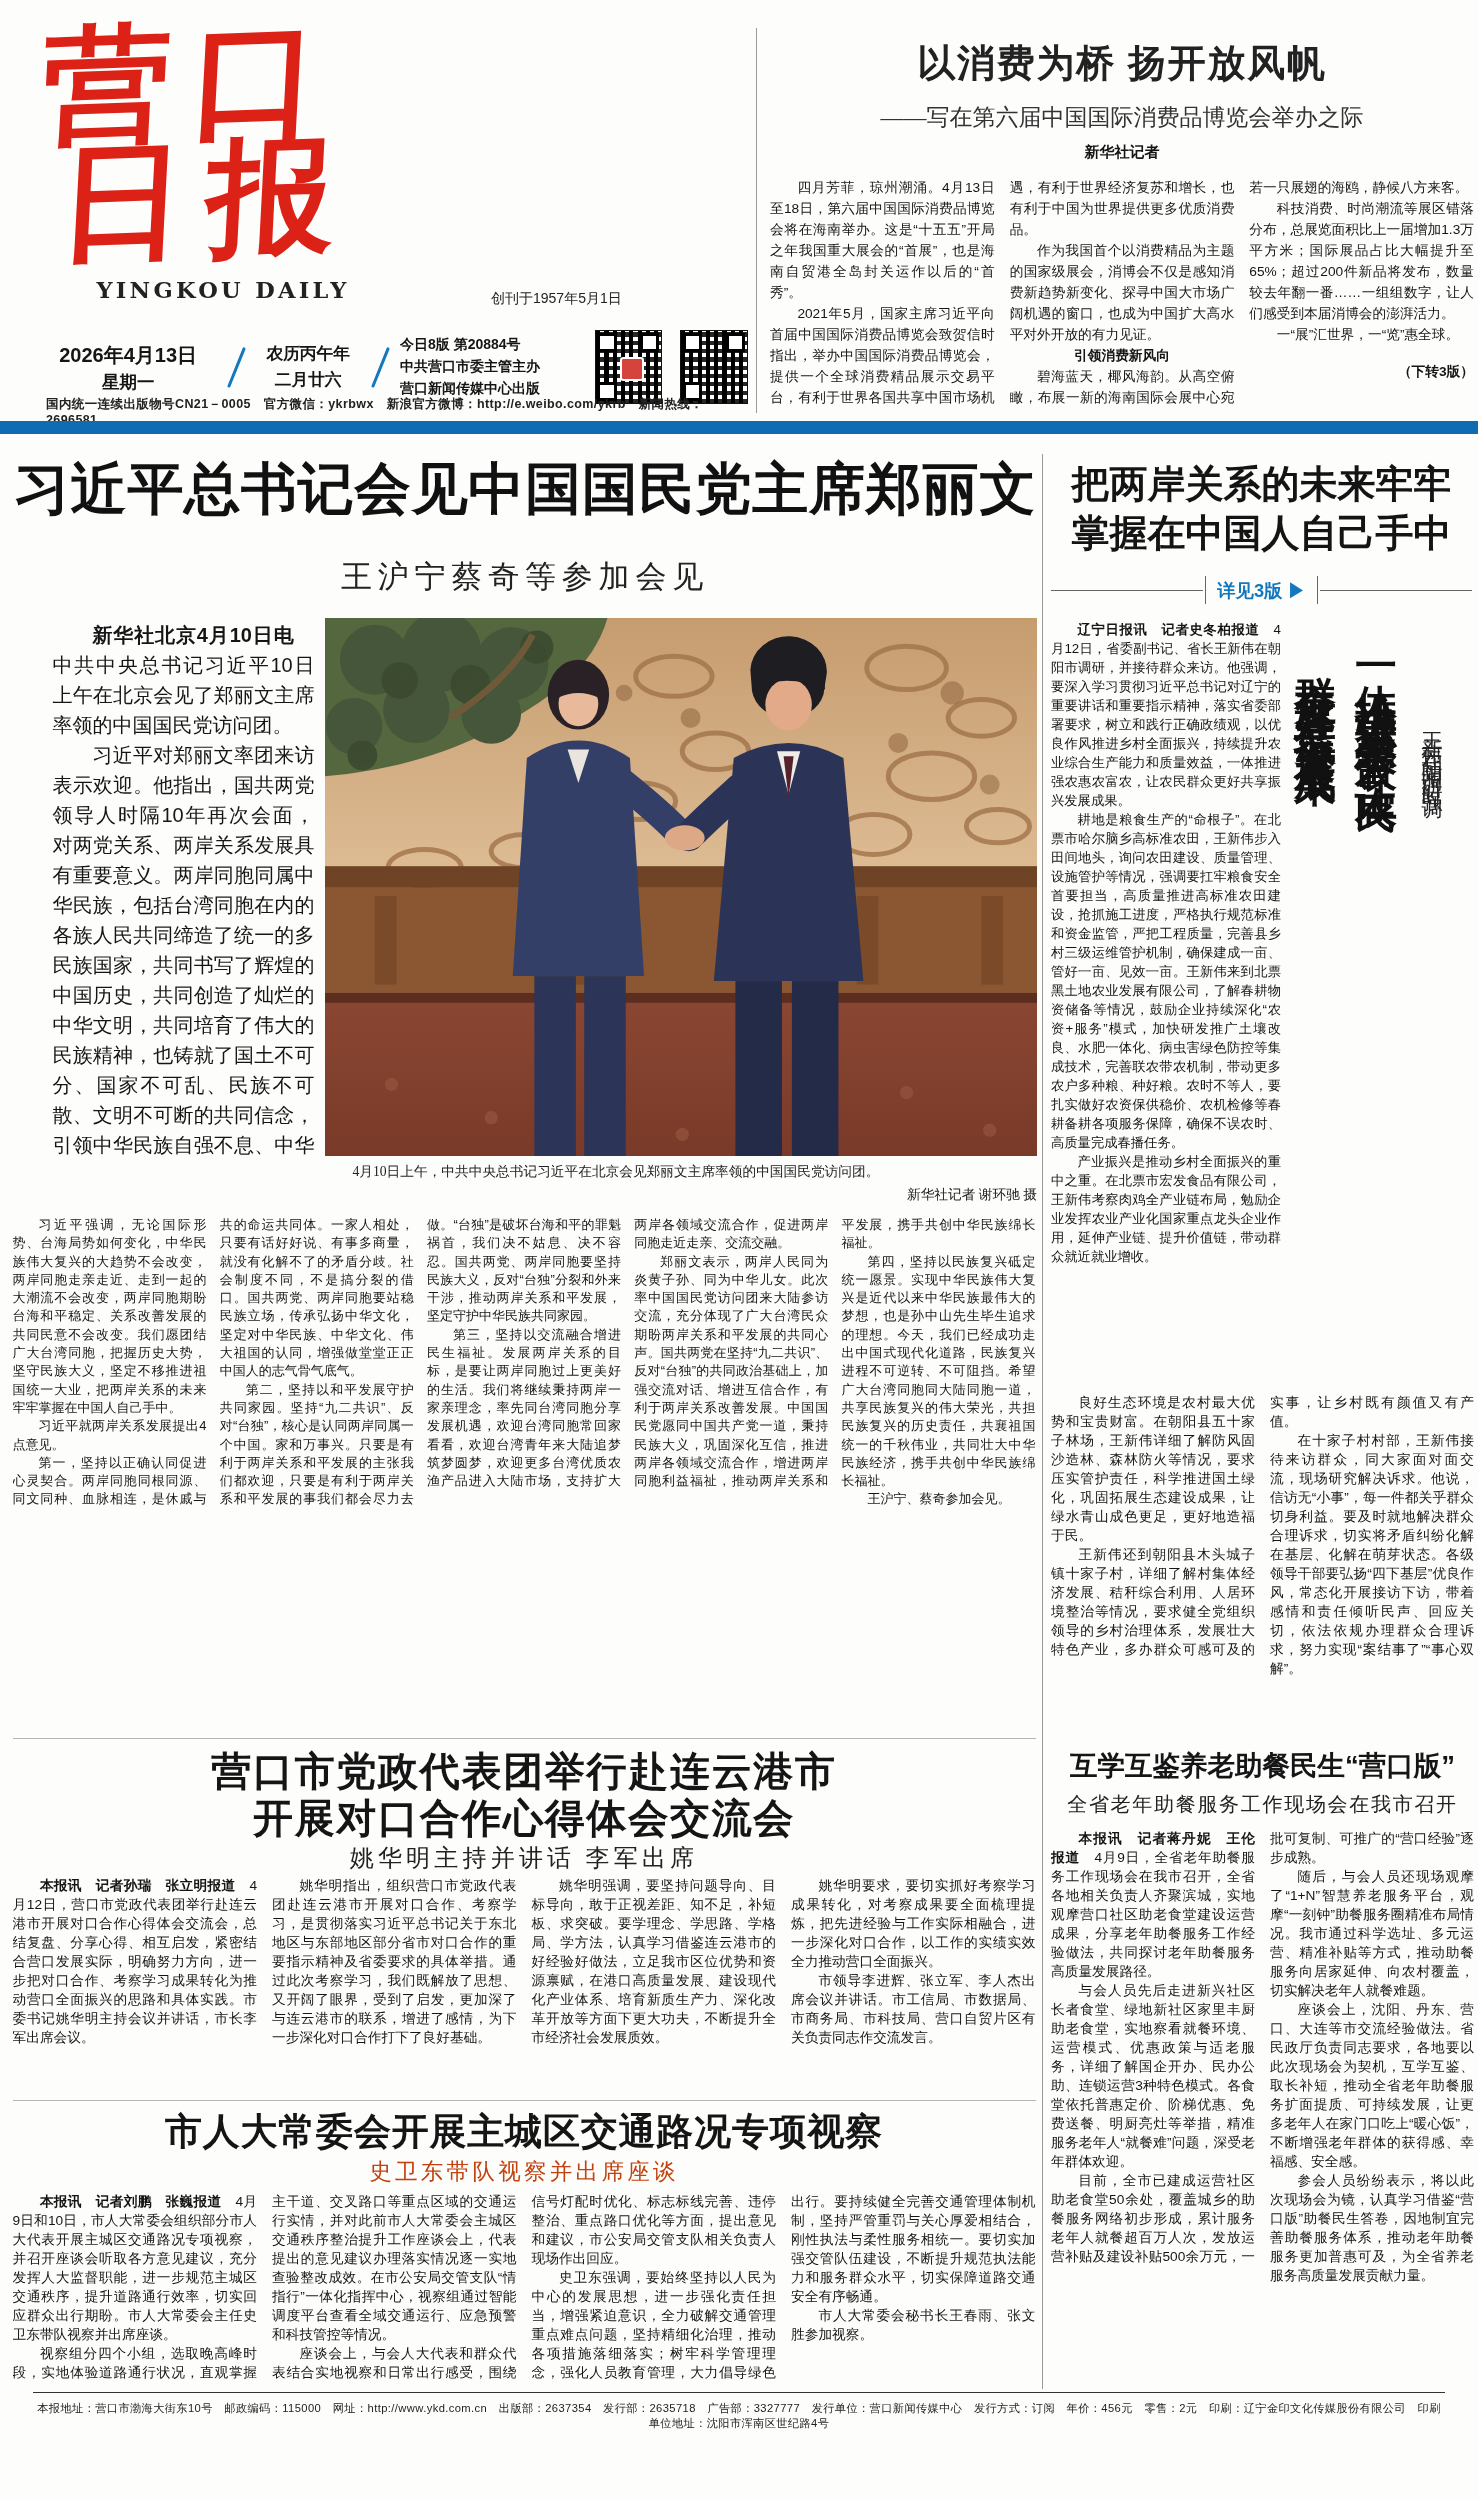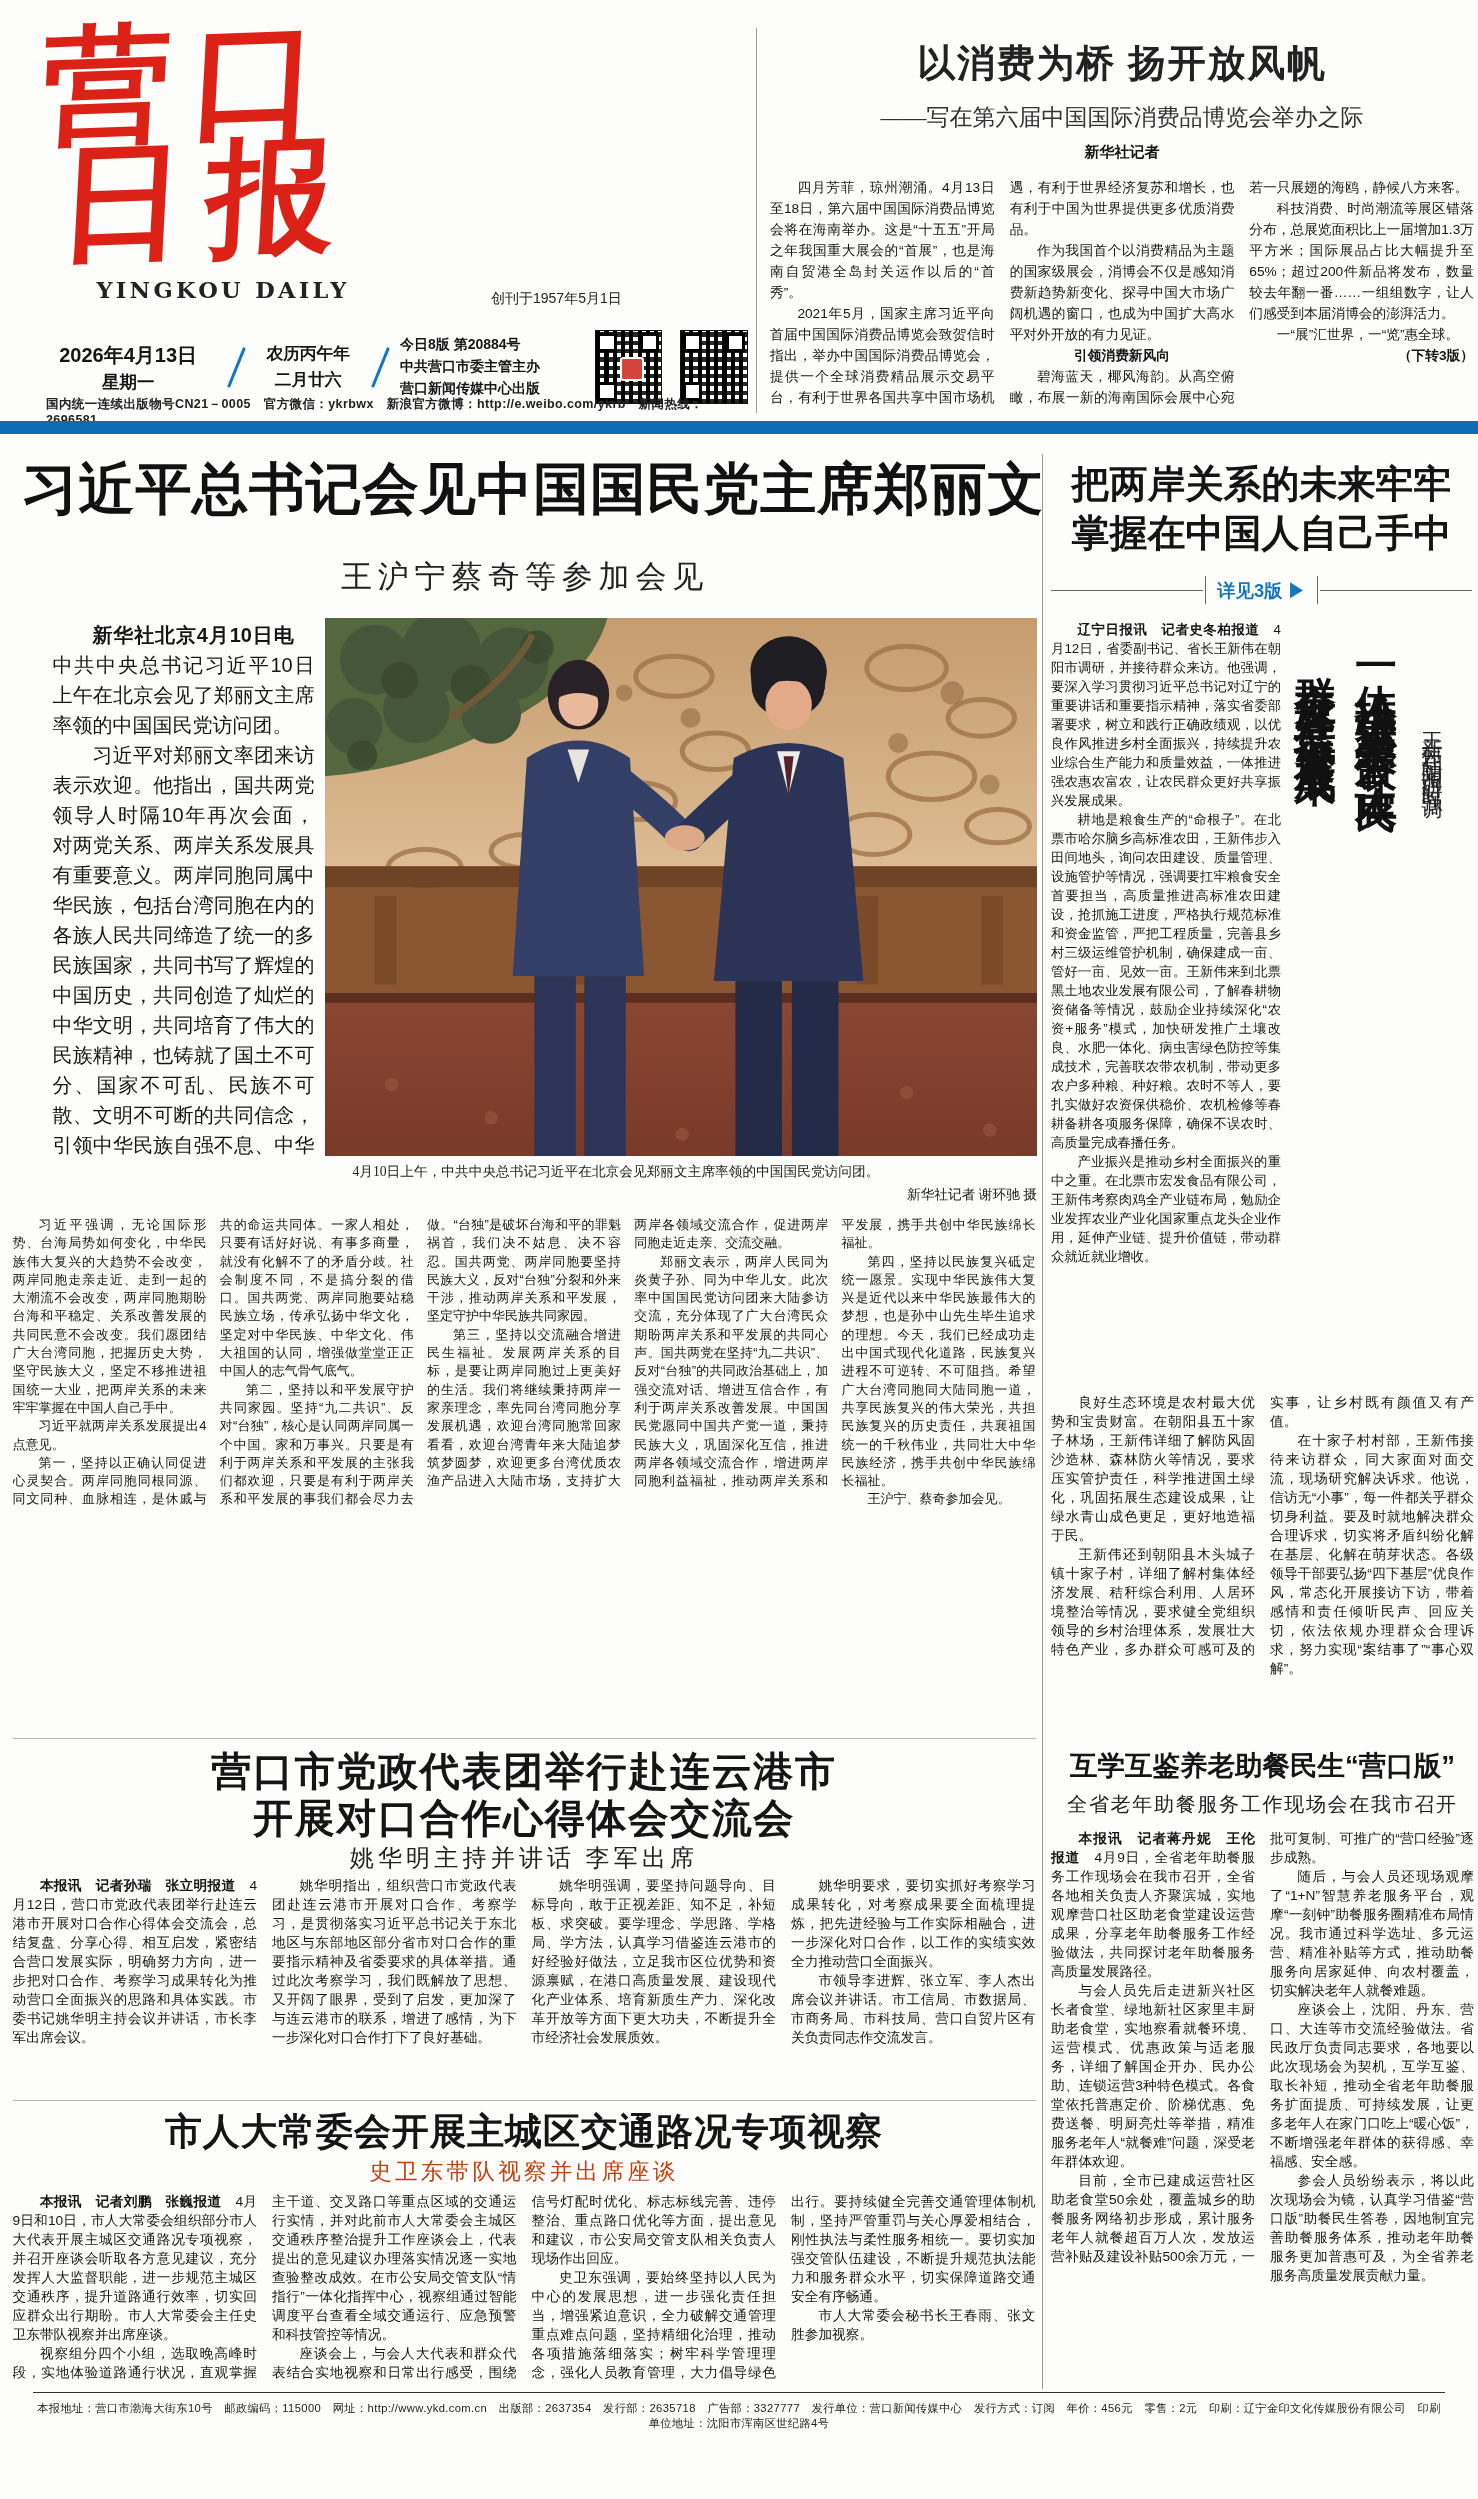--- a/index.html
+++ b/index.html
@@ -21,21 +21,21 @@
   .qr{position:relative;width:68px;height:72px;border:1.7px solid #111;
       background:repeating-linear-gradient(0deg,rgba(0,0,0,.85) 0 4.2px,transparent 4.2px 8.3px),
                  repeating-linear-gradient(90deg,#000 0 4.2px,#fff 4.2px 8.3px);}
   .qr .f{position:absolute;width:13.3px;height:13.3px;border:3.3px solid #000;background:#fff;}
   .qr .tl{top:1.7px;left:1.7px}.qr .tr{top:1.7px;right:1.7px}.qr .bl{bottom:1.7px;left:1.7px}
   .qr .logo{position:absolute;top:26px;left:24px;width:20px;height:20px;background:#d4443c;border:2.5px solid #fff;border-radius:3.3px;}
   .bluebar{background:#0d6cb4;}
   .vrule{width:0.8px;background:#9a9a9a;}
   .hrule{height:0.8px;background:#b5b5b5;}
   
-  .h-main{font-size:56px;font-weight:900;letter-spacing:0.8px;text-align:center;line-height:1.05;color:#111;margin-left:8px;}
+  .h-main{font-size:56px;font-weight:900;letter-spacing:0.8px;text-align:center;line-height:1.05;color:#111;}
   .h-sub{font-family:"Liberation Serif",serif;font-size:31px;letter-spacing:5.8px;text-align:center;color:#222;}
   .h-ref{font-size:38px;font-weight:900;line-height:1.28;text-align:center;color:#141414;}
   .jump-rule{display:flex;align-items:center;}
   .jump-rule .line{flex:1;height:0.8px;background:#666;}
   .jump-rule .jump{color:#1478be;font-weight:700;font-size:18.3px;padding:1.7px 11.7px;border-left:0.8px solid #666;border-right:0.8px solid #666;margin:0 1.7px;white-space:nowrap;}
   .top-title{font-size:38px;font-weight:900;letter-spacing:1.7px;text-align:center;color:#222;}
   .top-subtitle{font-family:"Liberation Serif",serif;font-size:23px;text-align:center;color:#333;}
   .top-byline{font-size:15px;font-weight:700;text-align:center;}
   .vert{writing-mode:vertical-rl;text-orientation:mixed;}
   .vert-kicker{font-family:"Liberation Serif",serif;font-size:21px;letter-spacing:6.7px;color:#222;}
@@ -49,21 +49,21 @@
   
   .lead-left{font-size:20px;line-height:30px;}
   .lead-left .para{text-indent:2em;margin-left:40px;}
   .body-5{column-count:5;column-gap:13.3px;font-size:13px;line-height:18.3px;}
   .body-4{column-count:4;column-gap:15px;font-size:13.7px;line-height:19px;}
   .body-3{column-count:3;column-gap:15px;font-size:13.7px;line-height:21px;}
   .body-2{column-count:2;column-gap:15px;font-size:13.7px;line-height:19px;}
   .body-1{font-size:13.3px;line-height:19px;}
   .caption{font-family:"Liberation Serif",serif;font-size:13.7px;line-height:22.5px;color:#222;}
   .caption .credit{display:block;text-align:right;}
-  .jump-note{text-align:right;font-weight:700;}
+  .jump-note{text-align:right;font-weight:700;margin-top:16px;}
   .pub-line{font-size:12.5px;font-weight:700;color:#222;letter-spacing:0.4px;}
   .footer-line{font-size:11.2px;color:#222;text-align:center;letter-spacing:0.4px;}
   .date-big{font-size:20px;font-weight:600;text-align:center;line-height:1.5;}
   .date-small{font-size:17.5px;font-weight:600;text-align:center;}
   .lunar{font-size:16.7px;font-weight:600;text-align:center;line-height:1.55;}
   .edition{font-size:14px;font-weight:700;line-height:1.55;}
   .founded{font-size:14px;color:#222;}
 </style>
 </head>
 <body>

